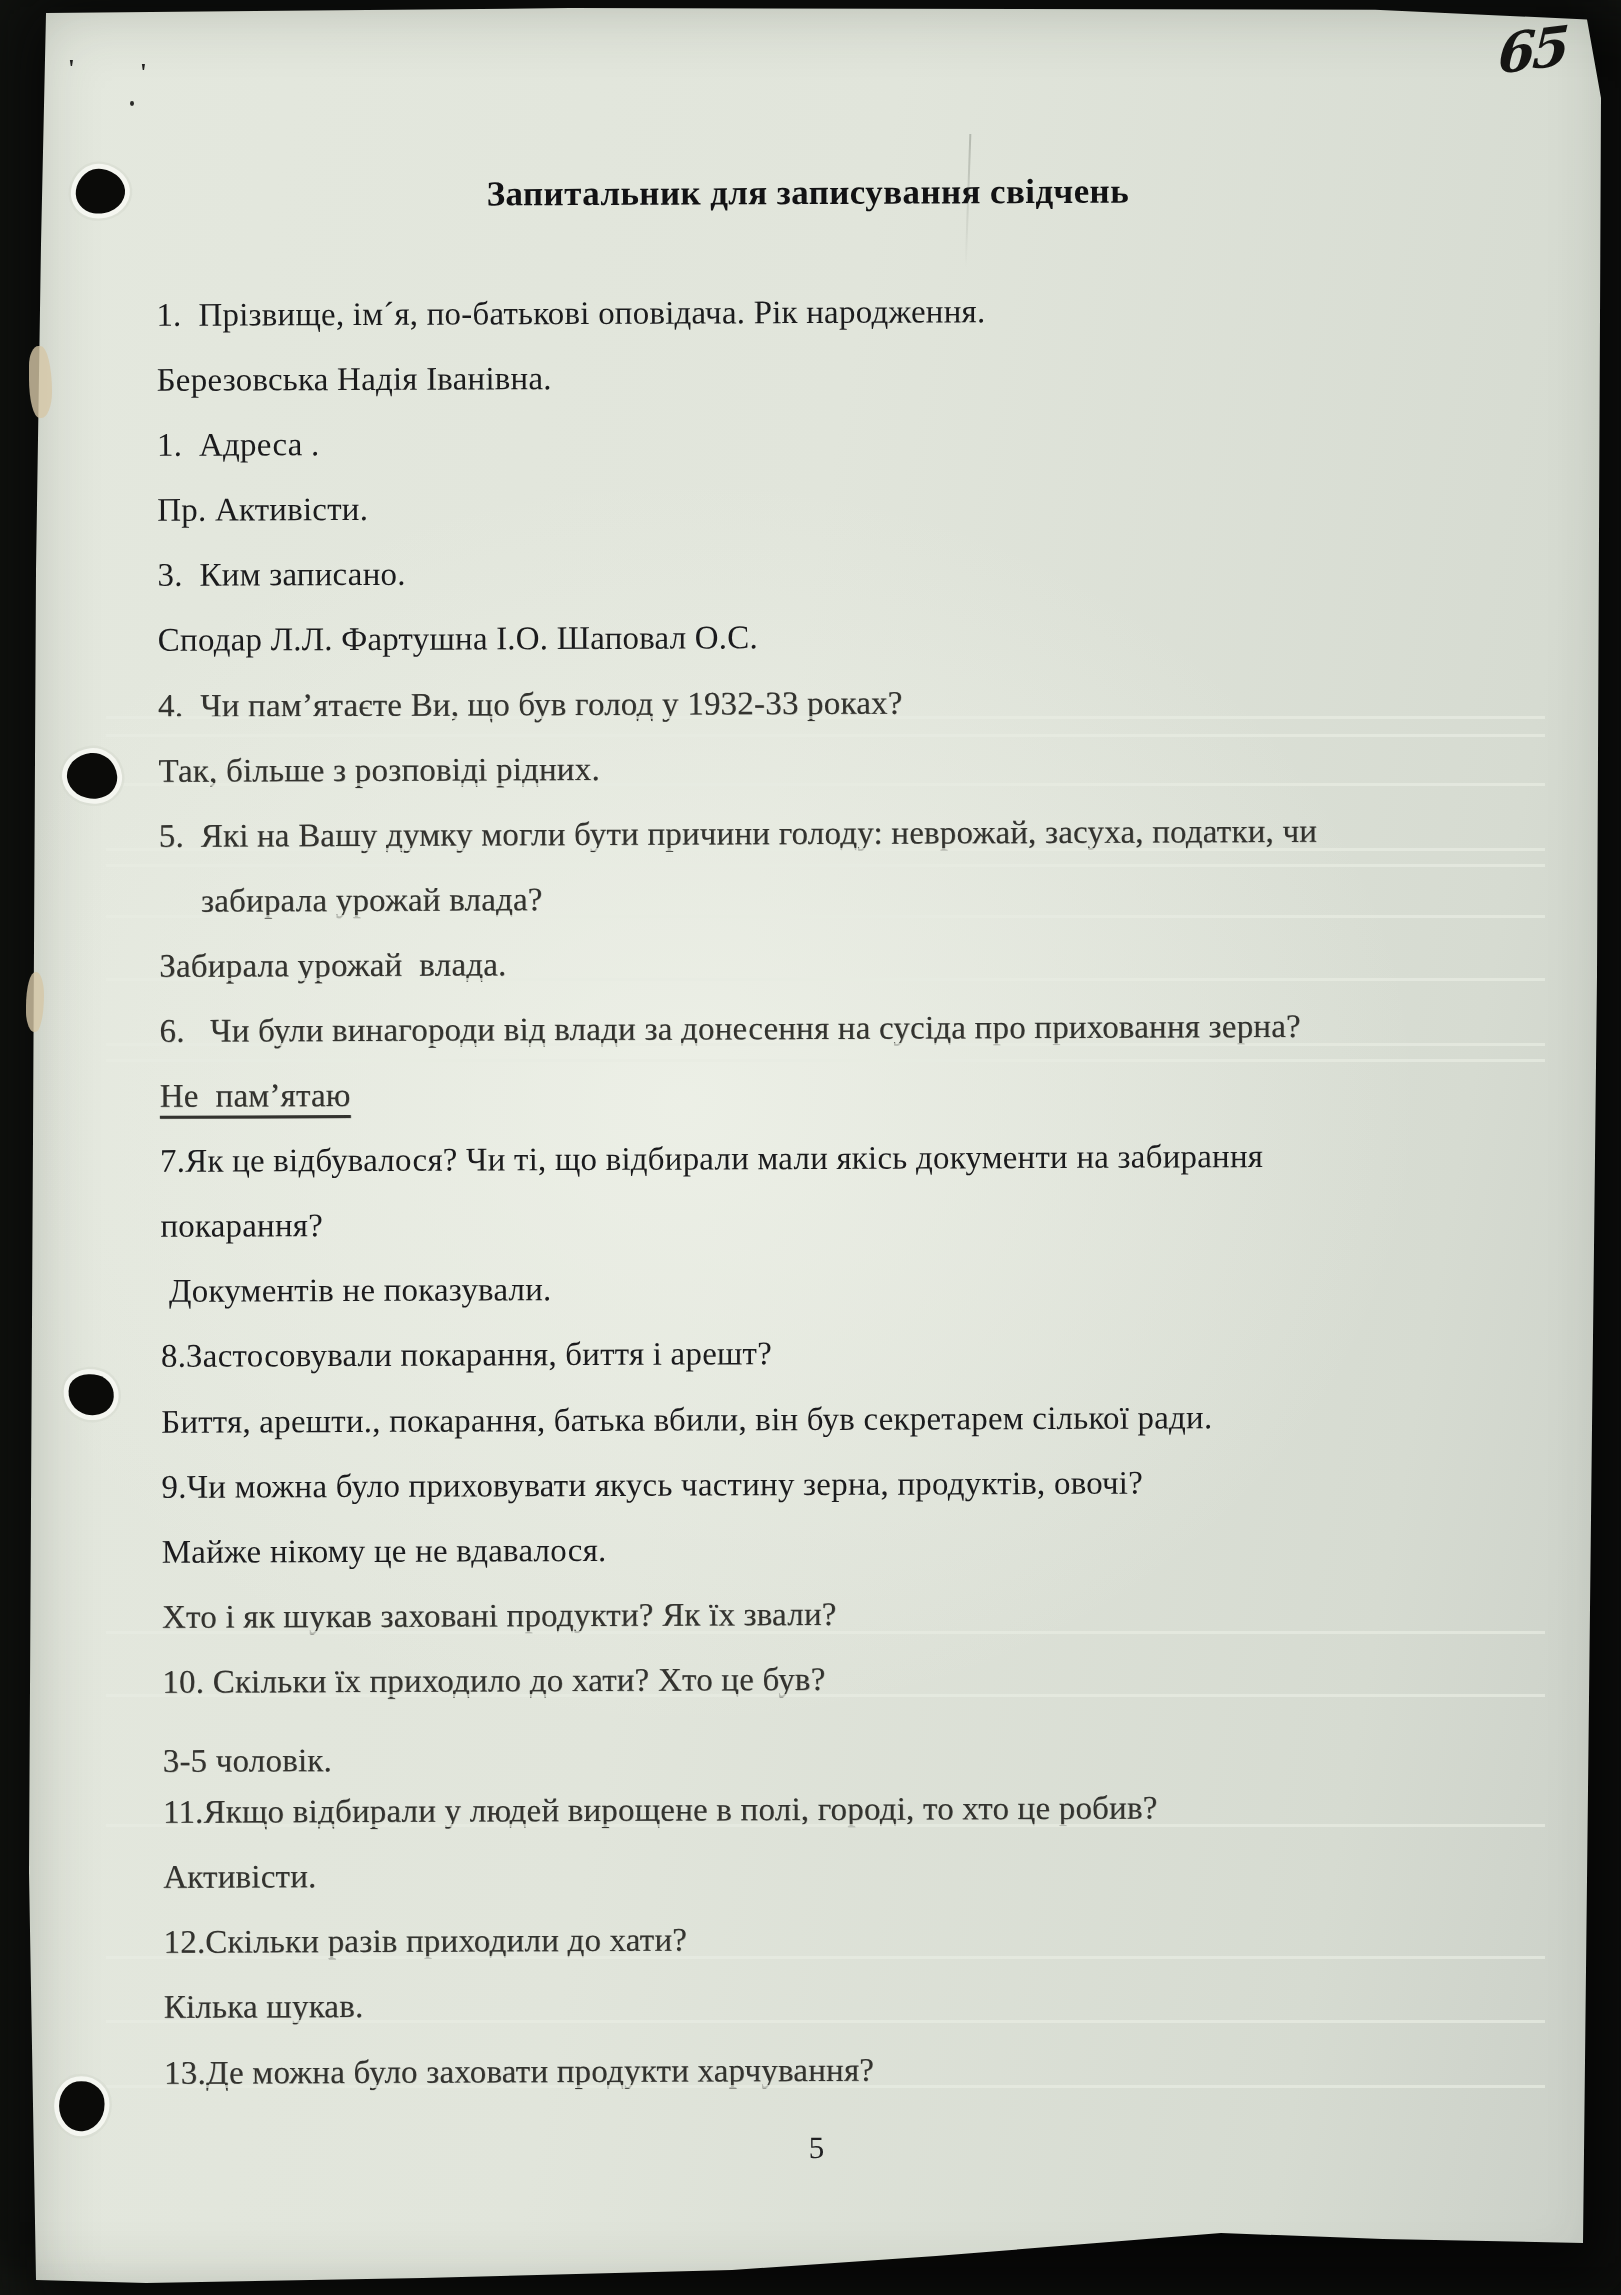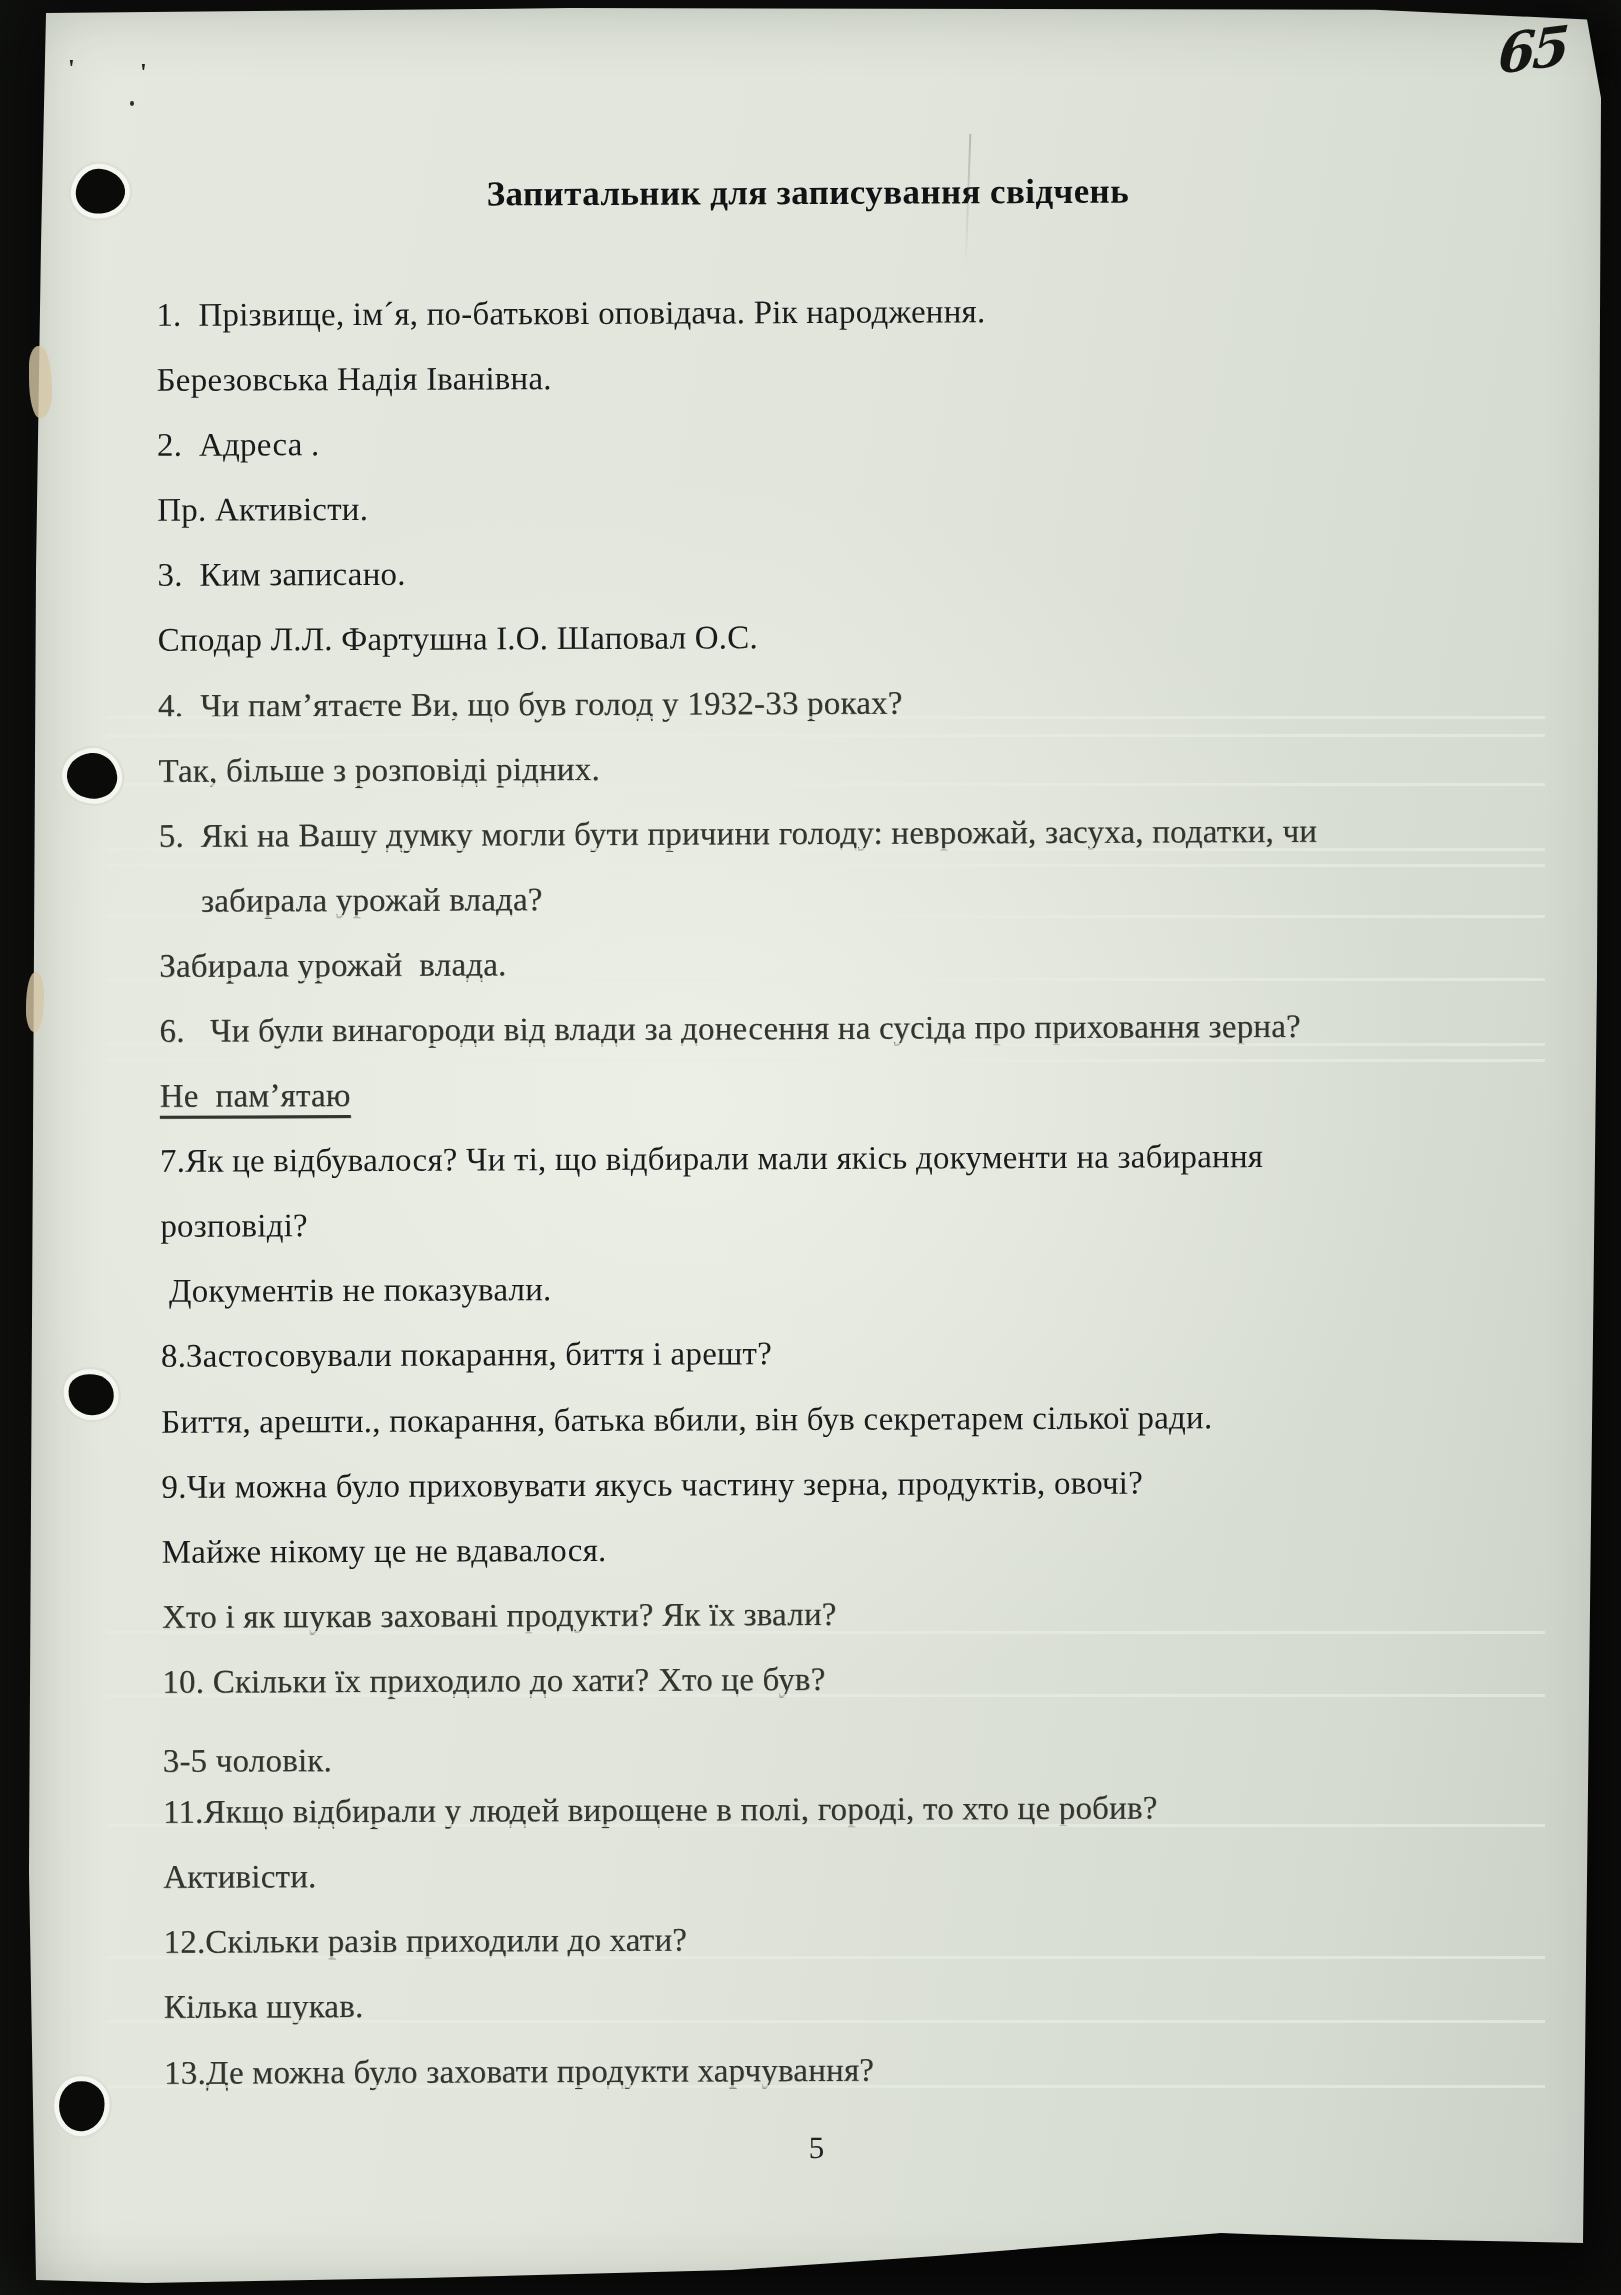--- a/index.html
+++ b/index.html
@@ -169,33 +169,33 @@
   <div class="paper"></div>
 
   <div class="content">
     <div class="handwritten">65</div>
 
     <h1 class="doc-title">Запитальник для записування свідчень</h1>
 
     <div class="lines" id="lines">
         <div class="line" style="top: 293px;">1.  Прізвище, ім´я, по-батькові оповідача. Рік народження.</div>
         <div class="line" style="top: 358px;">Березовська Надія Іванівна.</div>
-        <div class="line" style="top: 423px;">2.  Адреса .</div>
+        <div class="line" style="top: 423px;">1.  Адреса .</div>
         <div class="line" style="top: 488px;">Пр. Активісти.</div>
         <div class="line" style="top: 553px;">3.  Ким записано.</div>
         <div class="line" style="top: 618px;">Сподар Л.Л. Фартушна І.О. Шаповал О.С.</div>
         <div class="line faded" style="top: 684px;">4.  Чи пам’ятаєте Ви, що був голод у 1932-33 роках?</div>
         <div class="line faded" style="top: 749px;">Так, більше з розповіді рідних.</div>
         <div class="line faded" style="top: 814px;">5.  Які на Вашу думку могли бути причини голоду: неврожай, засуха, податки, чи</div>
         <div class="line ind2 faded" style="top: 879px;">забирала урожай влада?</div>
         <div class="line faded" style="top: 944px;">Забирала урожай  влада.</div>
         <div class="line faded" style="top: 1009px;">6.   Чи були винагороди від влади за донесення на сусіда про приховання зерна?</div>
         <div class="line faded underline" style="top: 1074px; text-decoration: underline;">Не  пам’ятаю</div>
         <div class="line" style="top: 1139px;">7.Як це відбувалося? Чи ті, що відбирали мали якісь документи на забирання</div>
-        <div class="line" style="top: 1204px;">розповіді?</div>
+        <div class="line" style="top: 1204px;">покарання?</div>
         <div class="line" style="top: 1269px;"> Документів не показували.</div>
         <div class="line" style="top: 1334px;">8.Застосовували покарання, биття і арешт?</div>
         <div class="line" style="top: 1400px;">Биття, арешти., покарання, батька вбили, він був секретарем сілької ради.</div>
         <div class="line" style="top: 1465px;">9.Чи можна було приховувати якусь частину зерна, продуктів, овочі?</div>
         <div class="line" style="top: 1530px;">Майже нікому це не вдавалося.</div>
         <div class="line faded" style="top: 1595px;">Хто і як шукав заховані продукти? Як їх звали?</div>
         <div class="line faded" style="top: 1660px;">10. Скільки їх приходило до хати? Хто це був?</div>
         <div class="line faded" style="top: 1725px; margin-top: 14px;">3-5 чоловік.</div>
         <div class="line faded" style="top: 1790px;">11.Якщо відбирали у людей вирощене в полі, городі, то хто це робив?</div>
         <div class="line faded" style="top: 1855px;">Активісти.</div>

